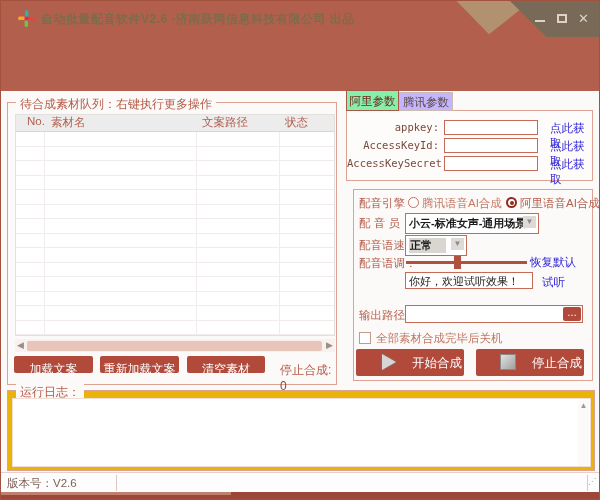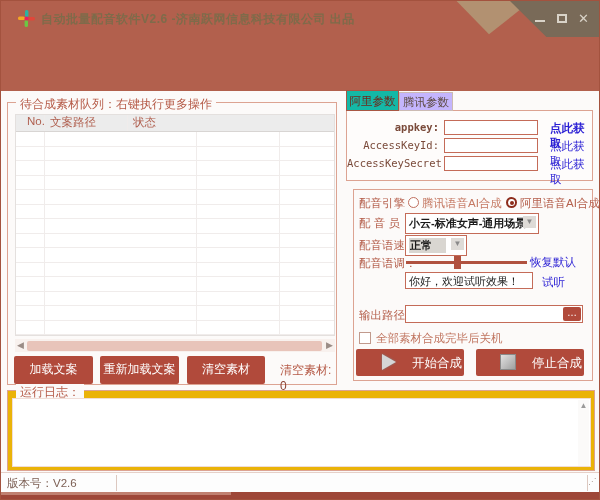--- a/index.html
+++ b/index.html
@@ -39,29 +39,29 @@
   .c  { height:100%; border-right:1px solid #f0eceb; }
   .c1 { width:29px; padding-left:11px; }
   .c2 { width:152px; padding-left:6px; }
   .c3 { width:83px; padding-left:5px; }
   .c4 { width:54px; padding-left:5px; border-right:none; }
   .hscroll { position:absolute; left:7px; top:236px; width:320px; height:13px;
              background:#f8f1ee; display:flex; align-items:center; }
   .hs-arrow { width:11px; text-align:center; color:#9a8c86; font-size:9px; line-height:13px; }
   .hs-thumb { position:absolute; left:12px; top:1.5px; width:295px; height:10px;
               background:#e8c4ba; border-radius:2px; }
-  .btnrow-btn { position:absolute; top:253px; height:28px; background:#b14a3b; color:#fff;
+  .btnrow-btn { position:absolute; top:253px; height:17px; background:#b14a3b; color:#fff;
                 font-size:12px; text-align:center; line-height:26px; border-radius:2px; cursor:default; }
   .count-wrap { position:absolute; top:259px; left:272px; color:#b55a47; font-size:12px; }
   .count-num { color:#8c4334; }
 
   
   .tab { position:absolute; text-align:center; font-size:11.5px; cursor:default; }
   .tab-active { left:345px; top:89px; width:53px; height:21px; line-height:20px;
-                background:#14b8a6; border:1px solid #a85744; color:#6f281b; z-index:3; }
+                background:#86efac; border:1px solid #a85744; color:#6f281b; z-index:3; }
   .tab-idle   { left:398px; top:91px; width:54px; height:19px; line-height:18px;
                 background:#c4b5fd; border:1px solid #ccbbb3; color:#5c4a42; z-index:2; }
   .params-group { left:345px; top:109px; width:247px; height:71px; background:#fefcfb; z-index:1; }
   .prow { position:absolute; left:0; height:15px; width:100%; }
   .plabel { position:absolute; left:0; top:1px; width:92px; text-align:right;
             font-family:"DejaVu Sans Mono","Liberation Mono",monospace;
             font-size:10.5px; color:#7a4a3a; }
   .pinput { position:absolute; left:97px; top:0; width:94px; height:15px;
             background:#fff; border:1px solid #c46b58; }
   .plink  { position:absolute; left:203px; top:1px; font-size:11.5px; color:#2a1fd4; cursor:default; }
@@ -146,20 +146,21 @@
       <div class="winbtn"><span class="close-glyph">✕</span></div>
     </div>
   </div>
 
   <div class="groupbox queue-group">
     <span class="legend">待合成素材队列：右键执行更多操作</span>
 
     <div class="mtable">
       <div class="thead">
         <div class="c c1">No.</div>
+        <div class="c c2">素材名</div>
         <div class="c c3">文案路径</div>
         <div class="c c4">状态</div>
       </div>
       <div id="table-body">
           <div class="trow">
             <div class="c c1"></div>
             <div class="c c2"></div>
             <div class="c c3"></div>
             <div class="c c4"></div>
           </div>
@@ -247,30 +248,30 @@
     <div class="hscroll">
       <span class="hs-arrow">◀</span>
       <div class="hs-thumb"></div>
       <span class="hs-arrow" style="position:absolute;right:0;">▶</span>
     </div>
 
     <div class="btnrow-btn" style="left:6px;width:79px;">加载文案</div>
     <div class="btnrow-btn" style="left:92px;width:79px;">重新加载文案</div>
     <div class="btnrow-btn" style="left:179px;width:78px;">清空素材</div>
     <div class="count-wrap">
-      <span>清空素材:</span>
+      <span>停止合成:</span>
       <span class="count-num">0</span>
     </div>
   </div>
 
   <div class="tab tab-active">阿里参数</div>
   <div class="tab tab-idle">腾讯参数</div>
 
   <div class="groupbox params-group">
-    <div class="prow" style="top:9px;font-weight:bold;">
+    <div class="prow" style="top:9px;">
       <span class="plabel">appkey:</span>
       <div class="pinput"></div>
       <span class="plink">点此获取</span>
     </div>
     <div class="prow" style="top:27px;">
       <span class="plabel">AccessKeyId:</span>
       <div class="pinput"></div>
       <span class="plink">点此获取</span>
     </div>
     <div class="prow" style="top:45px;">

